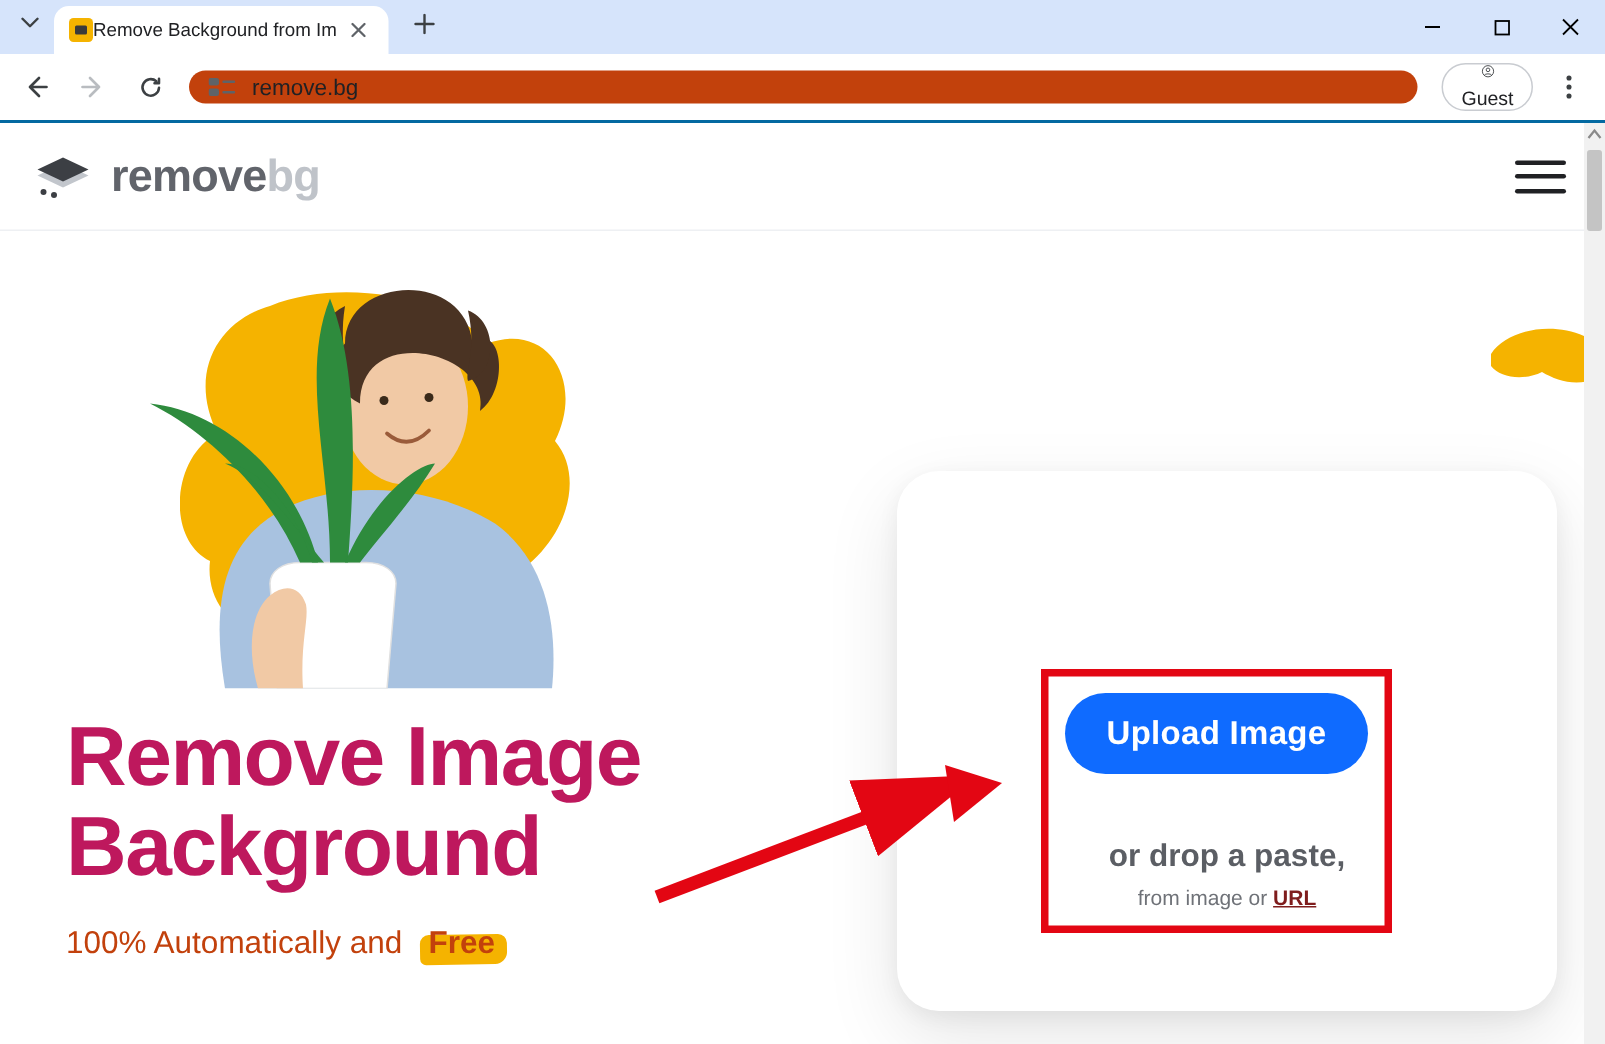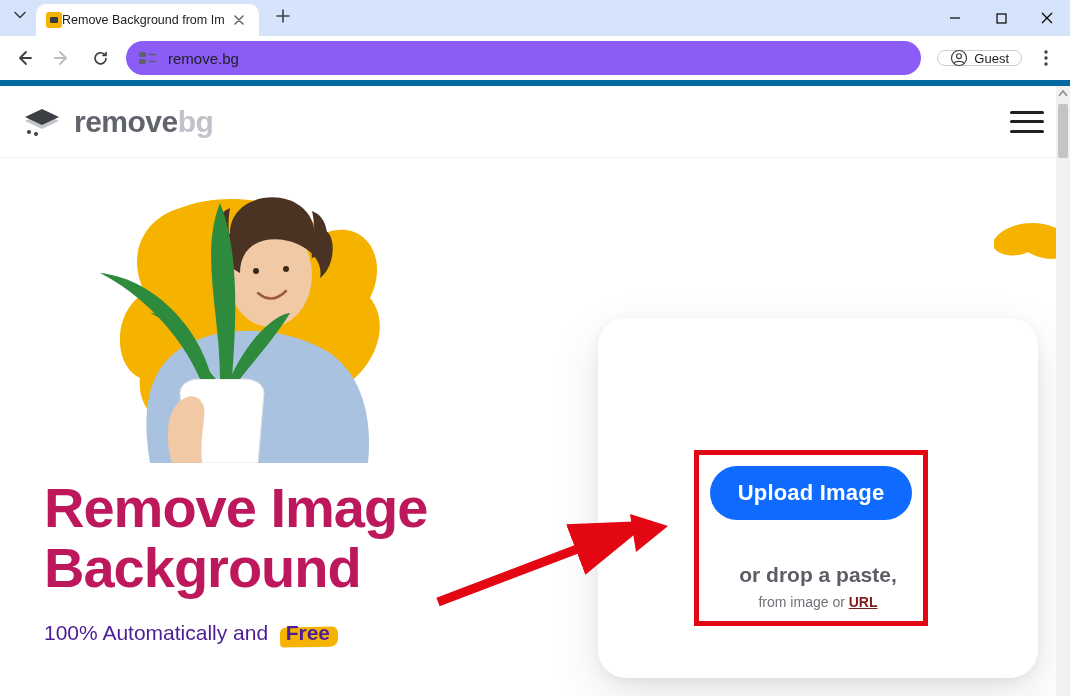--- a/index.html
+++ b/index.html
@@ -11,44 +11,44 @@
   .tab { display:flex; align-items:center; height:32px; background:#fff; border-radius:10px 10px 0 0; padding:0 12px 0 10px; position:relative; min-width:210px; max-width:230px; margin-top:4px;}
   .favicon{ width:16px;height:16px; background:#f5b300; border-radius:3px; display:flex;align-items:center;justify-content:center; }
   .favicon-inner{ width:8px;height:6px;background:#3a3a3a;border-radius:1px;}
   .tab-title{ font-size:12.5px; color:#202124; margin-left:0; white-space:nowrap; overflow:hidden; text-overflow:clip; flex:1; }
   .tab-close{ width:16px;height:16px; margin-left:6px; display:flex;align-items:center;justify-content:center;}
   .new-tab{ width:28px;height:28px; display:flex;align-items:center;justify-content:center; margin-left:10px; margin-bottom:4px;}
   .window-controls{ margin-left:auto; display:flex; height:36px;}
   .wc-btn{ width:46px; height:36px; display:flex;align-items:center;justify-content:center;}
   .toolbar{ height:44px; background:#fff; display:flex; align-items:center; padding:0 8px; gap:6px;}
   .tbar-icon{ width:32px;height:32px; display:flex;align-items:center;justify-content:center; border-radius:50%;}
-  .addr{ flex:1; height:34px; background:#8b5cf6; border-radius:17px; display:flex; align-items:center; padding:0 12px; margin:0 4px;}
+  .addr{ flex:1; height:22px; background:#c2410c; border-radius:17px; display:flex; align-items:center; padding:0 12px; margin:0 4px;}
   .addr-pre{ width:20px;height:20px; display:flex;align-items:center;justify-content:center; margin-right:10px; font-size:12px; color:#5f6368;}
   .addr-text{ font-size:15px; color:#202124;}
-  .guest-chip{ display:flex; align-items:center; gap:6px; height:16px; border:1px solid #c9ccd1; border-radius:16px; padding:0 12px; margin-left:6px; font-size:13px; color:#202124;}
+  .guest-chip{ display:flex; align-items:center; gap:6px; height:32px; border:1px solid #c9ccd1; border-radius:16px; padding:0 12px; margin-left:6px; font-size:13px; color:#202124;flex-direction:column;}
   .guest-chip svg{ width:18px;height:18px;}
   .overflow{ width:32px;height:32px; display:flex;align-items:center;justify-content:center; margin-left:2px;}
   
-  .page{ position:relative; height:calc(696px - 36px - 44px); background:#fff; border-top:6px solid #0369a1;}
+  .page{ position:relative; height:calc(696px - 36px - 44px); background:#fff; border-top:2px solid #0369a1;}
   .page-scroll{ position:absolute; top:0; right:0; width:14px; height:100%; background:#f1f1f1;}
   .page-scroll-thumb{ position:absolute; top:18px; right:2px; width:10px; height:54px; background:#c4c4c4; border-radius:2px;}
   .page-scroll-arrow{position:absolute;left:0;right:0;display:flex;justify-content:center;}
   .site-header{ height:72px; display:flex; align-items:center; justify-content:space-between; padding:0 26px 0 22px; border-bottom:1px solid #eef0f3;}
   .logo{ display:flex; align-items:center; gap:12px; }
   .logo-mark{ width:40px;height:30px; position:relative;}
   .logo-text{ font-size:30px; font-weight:700; letter-spacing:-0.5px; color:#61646b;}
   .logo-text .bg{ color:#bfc3c9; font-weight:700;}
   .hamburger{ width:34px; height:22px; display:flex; flex-direction:column; justify-content:space-between; cursor:pointer;}
   .hamburger span{ height:3px; background:#202124; border-radius:2px;}
   .hero{ position:relative; padding:30px 40px 0 44px; display:flex; }
   .yellow-blob{ position:absolute; left:120px; top:40px; width:270px; height:240px;}
   .edge-blob{ position:absolute; right:-4px; top:64px; width:80px; height:40px;}
   .person{ position:absolute; left:80px; top:5px; width:320px; height:300px;}
   .headline{ position:relative; margin-top:290px; font-size:56px; font-weight:800; color:#be185d; line-height:1.08; letter-spacing:-1px; max-width:520px;}
-  .subline{ margin-top:22px; font-size:21px; color:#4c1d95; font-weight:500;}
+  .subline{ margin-top:22px; font-size:21px; color:#c2410c; font-weight:500;}
   .free-badge{ position:relative; display:inline-block;}
   .free-hl{ position:absolute; left:-6px; right:-8px; top:6px; bottom:-2px; background:#f5b300; border-radius:6px 6px 8px 4px; z-index:0; transform:rotate(-1deg);}
   .free-txt{ position:relative; z-index:1; font-weight:700;}
   .card{ position:absolute; right:32px; top:160px; width:440px; height:360px; background:#fff; border-radius:28px; box-shadow:0 18px 50px rgba(0,0,0,.10), 0 4px 14px rgba(0,0,0,.06);}
   .hl-box{ position:absolute; left:96px; top:132px; width:234px; height:176px; border:5px solid #e30613;}
   .upload-btn{ position:absolute; left:112px; top:148px; width:202px; height:54px; background:#0f6bff; color:#fff; border:none; border-radius:27px; font-size:22px; font-weight:700; letter-spacing:.2px; display:flex;align-items:center;justify-content:center; cursor:pointer;}
   .drop-txt{ position:absolute; left:0; right:0; top:245px; text-align:center; font-size:21px; font-weight:700; color:#5b5e64;}
   .paste-txt{ position:absolute; left:0; right:0; top:276px; text-align:center; font-size:14px; color:#6f7278;}
   .paste-txt a{ color:#7f1d1d; text-decoration:underline; font-weight:600; cursor:pointer;}
   .arrow{ position:absolute; left:418px; top:428px; width:250px; height:100px; pointer-events:none;}

